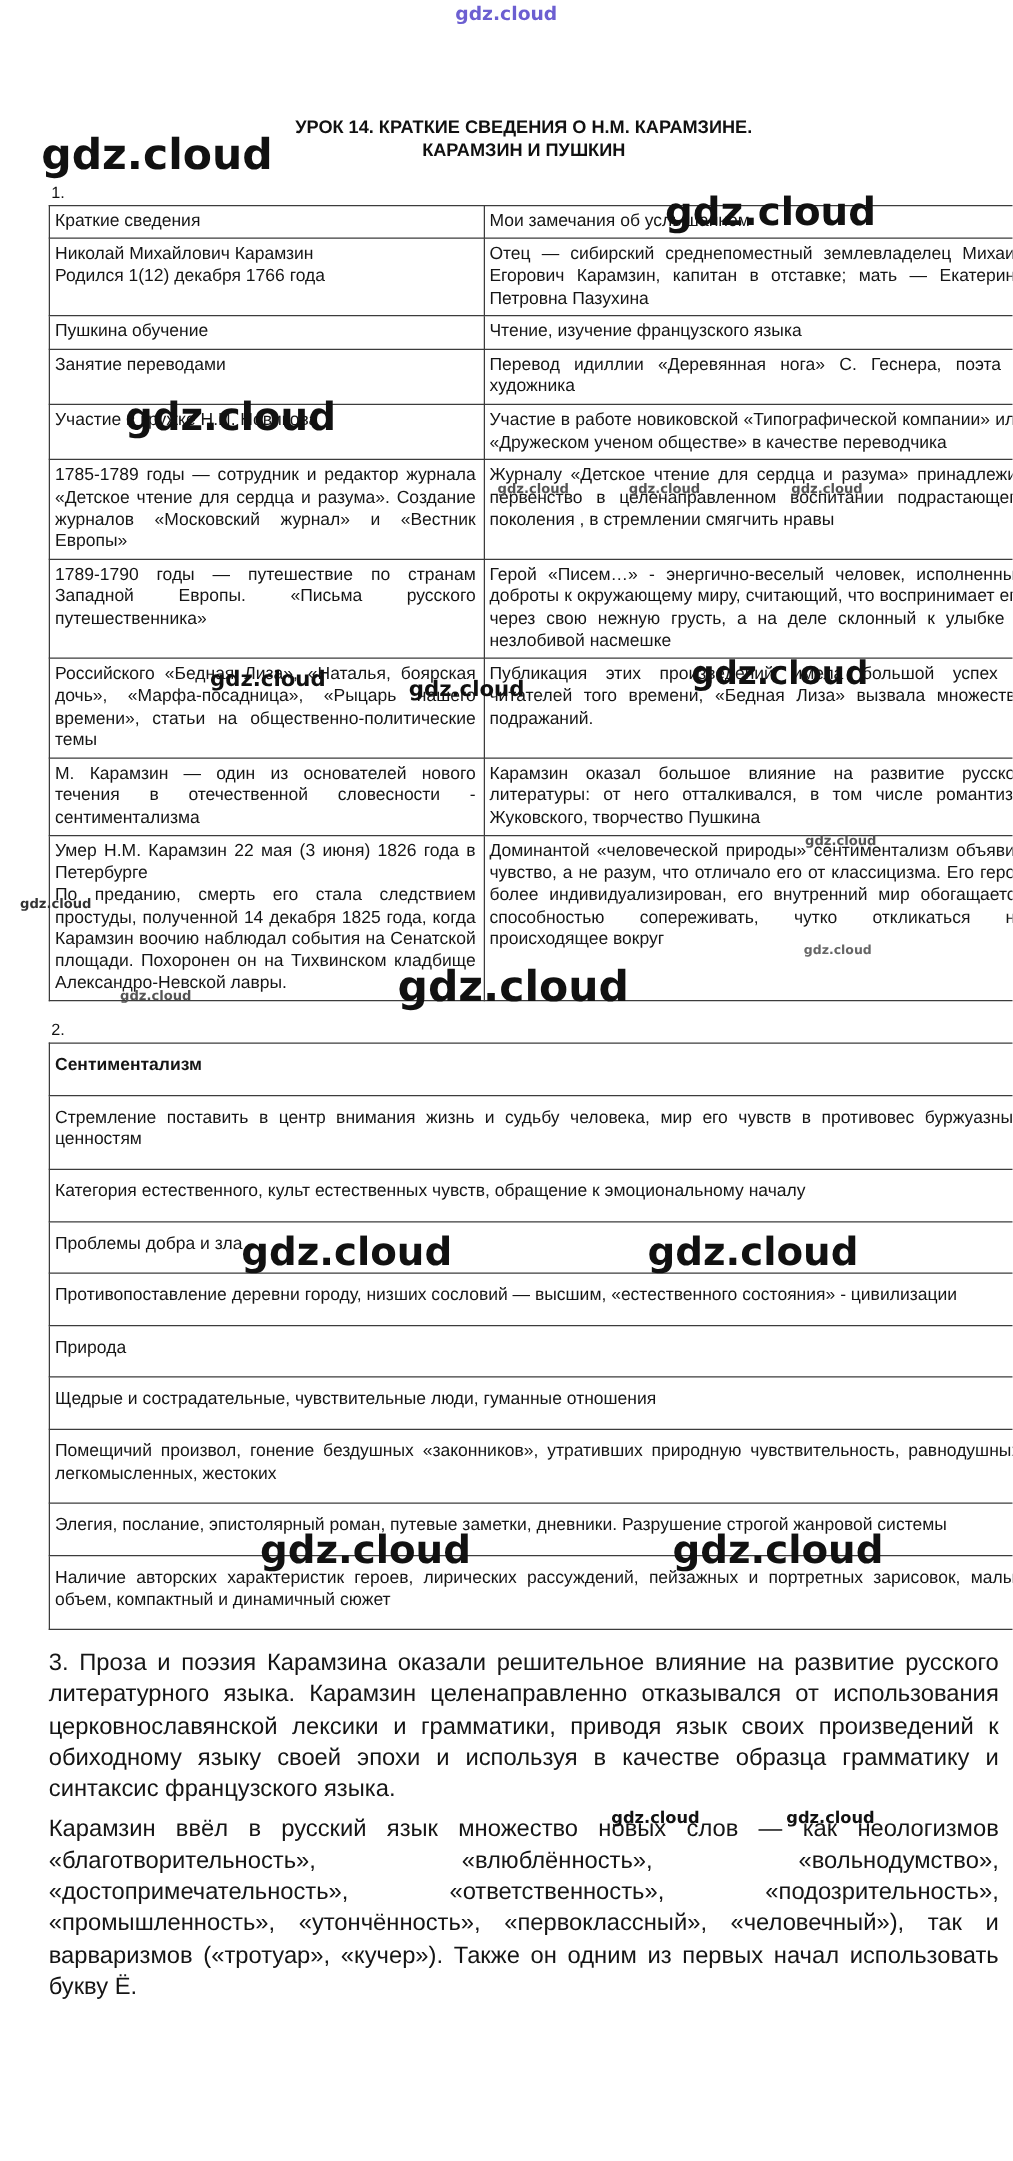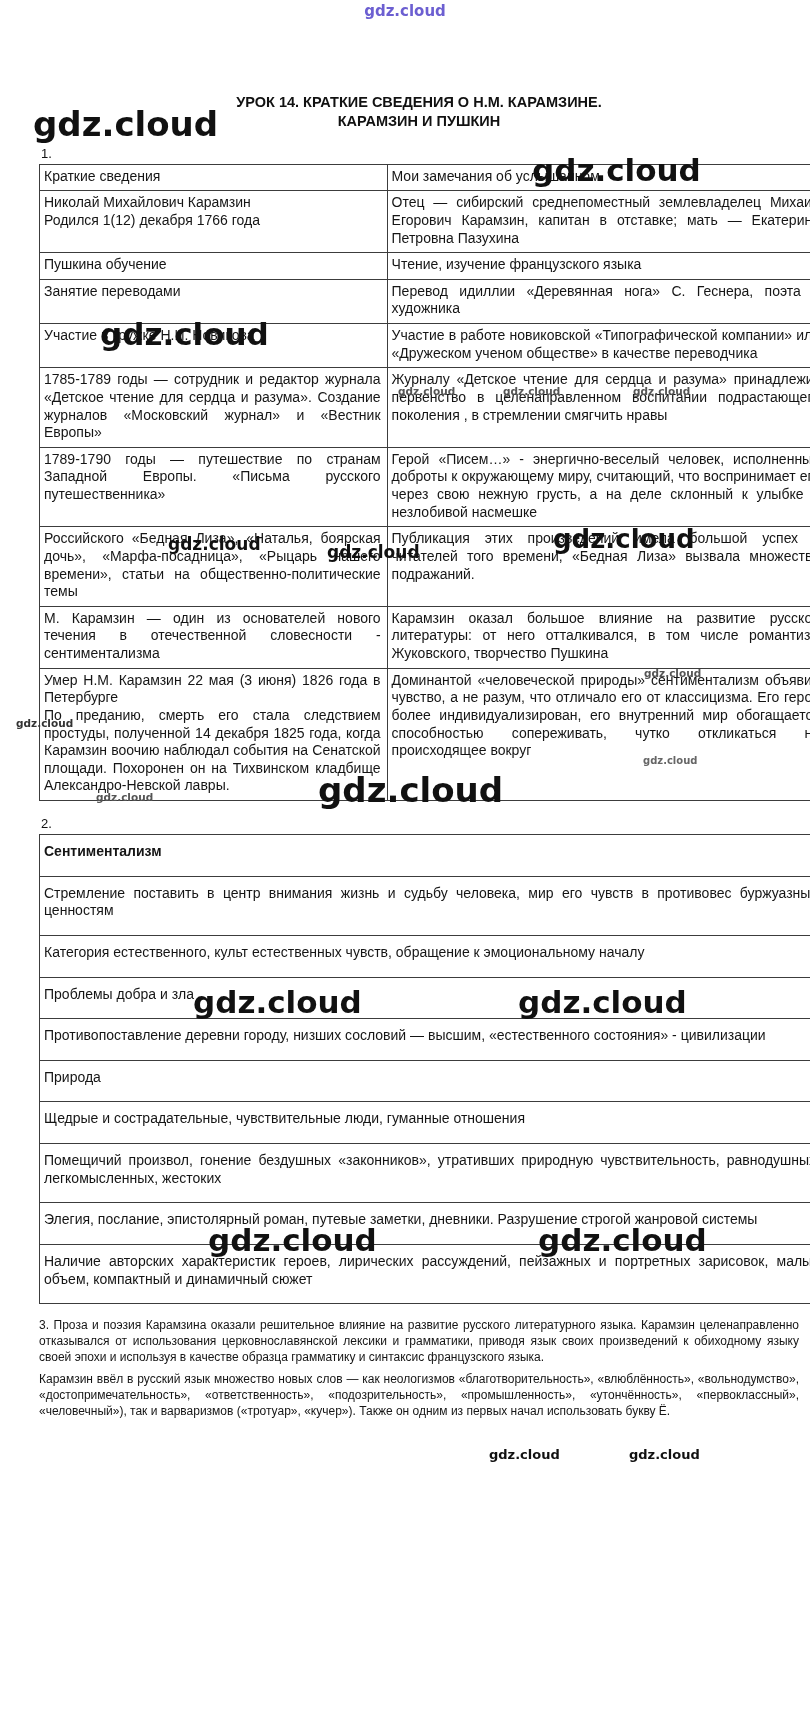--- a/index.html
+++ b/index.html
@@ -20,21 +20,21 @@
     border:1px solid #3c3c3c; vertical-align:top; text-align:justify;
     font-size:14px; line-height:1.26; color:#151515;
   }
   .t1 td { padding:3px 6px 5px 4px; white-space:pre-line; }
   .t1 .cl { width:44%; }
   .t1 .cr { width:56%; }
   .t2 td { padding:8px 6px 15px 4px; }
   .t2 .th2 { font-weight:bold; }
 
   .sec3 { margin-top:14px; }
-  .sec3 p { margin:0 0 6px 0; font-size:12px; line-height:1.33; text-align:justify; color:#151515; }
+  .sec3 p { margin:0 0 6px 0; font-size:19px; line-height:1.33; text-align:justify; color:#151515; }
 
   
   .wm { position:absolute; white-space:nowrap; color:#111; z-index:6; pointer-events:none;
         font-family:"DejaVu Sans", sans-serif; }
   .wm-top { left:50%; top:2px; transform:translateX(-50%); font-size:15px; font-weight:600; color:#6c5fd1; }
   .wm-a { left:33px;  top:104px;  font-size:34px; font-weight:600; }
   .wm-b { left:532px; top:152px;  font-size:31px; font-weight:600; }
   .wm-c { left:100px; top:316px;  font-size:31px; font-weight:600; }
   .wm-d1{ left:398px; top:385px;  font-size:10.5px; font-weight:700; color:#555; }
   .wm-d2{ left:503px; top:385px;  font-size:10.5px; font-weight:700; color:#555; }

